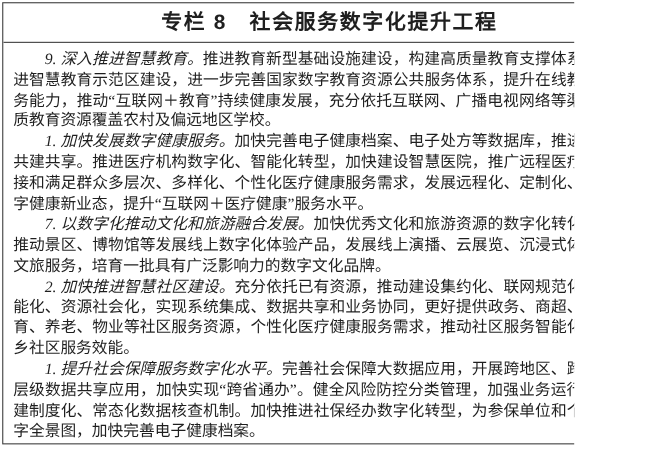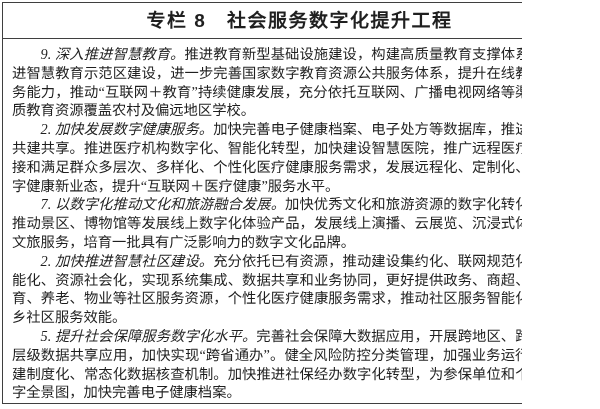--- a/index.html
+++ b/index.html
@@ -56,19 +56,19 @@
   }
 </style>
 </head>
 <body>
 
 <div class="page">
   <div class="column-box">
     <div class="column-title">专栏 8　社会服务数字化提升工程</div>
     <div class="column-body">
         <p class="para"><span class="lead">9. 深入推进智慧教育。</span><span>推进教育新型基础设施建设，构建高质量教育支撑体系。深入推进智慧教育示范区建设，进一步完善国家数字教育资源公共服务体系，提升在线教育支撑服务能力，推动“互联网＋教育”持续健康发展，充分依托互联网、广播电视网络等渠道推进优质教育资源覆盖农村及偏远地区学校。</span></p>
-        <p class="para"><span class="lead">2. 加快发展数字健康服务。</span><span>加快完善电子健康档案、电子处方等数据库，推进医疗数据共建共享。推进医疗机构数字化、智能化转型，加快建设智慧医院，推广远程医疗。精准对接和满足群众多层次、多样化、个性化医疗健康服务需求，发展远程化、定制化、智能化数字健康新业态，提升“互联网＋医疗健康”服务水平。</span></p>
+        <p class="para"><span class="lead">1. 加快发展数字健康服务。</span><span>加快完善电子健康档案、电子处方等数据库，推进医疗数据共建共享。推进医疗机构数字化、智能化转型，加快建设智慧医院，推广远程医疗。精准对接和满足群众多层次、多样化、个性化医疗健康服务需求，发展远程化、定制化、智能化数字健康新业态，提升“互联网＋医疗健康”服务水平。</span></p>
         <p class="para"><span class="lead">7. 以数字化推动文化和旅游融合发展。</span><span>加快优秀文化和旅游资源的数字化转化和开发，推动景区、博物馆等发展线上数字化体验产品，发展线上演播、云展览、沉浸式体验等新型文旅服务，培育一批具有广泛影响力的数字文化品牌。</span></p>
         <p class="para"><span class="lead">2. 加快推进智慧社区建设。</span><span>充分依托已有资源，推动建设集约化、联网规范化、应用智能化、资源社会化，实现系统集成、数据共享和业务协同，更好提供政务、商超、家政、托育、养老、物业等社区服务资源，个性化医疗健康服务需求，推动社区服务智能化，提升城乡社区服务效能。</span></p>
-        <p class="para"><span class="lead">5. 提升社会保障服务数字化水平。</span><span>完善社会保障大数据应用，开展跨地区、跨部门、跨层级数据共享应用，加快实现“跨省通办”。健全风险防控分类管理，加强业务运行监测，构建制度化、常态化数据核查机制。加快推进社保经办数字化转型，为参保单位和个人搭建数字全景图，加快完善电子健康档案。</span></p>
+        <p class="para"><span class="lead">1. 提升社会保障服务数字化水平。</span><span>完善社会保障大数据应用，开展跨地区、跨部门、跨层级数据共享应用，加快实现“跨省通办”。健全风险防控分类管理，加强业务运行监测，构建制度化、常态化数据核查机制。加快推进社保经办数字化转型，为参保单位和个人搭建数字全景图，加快完善电子健康档案。</span></p>
       </div>
   </div>
 </div>
 
 </body></html>

